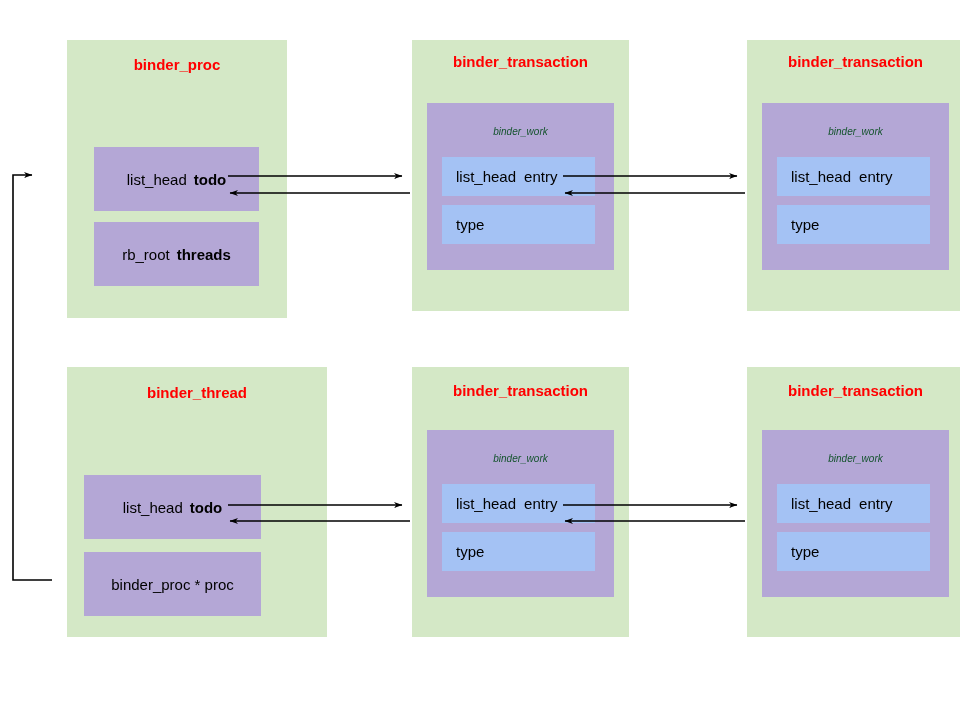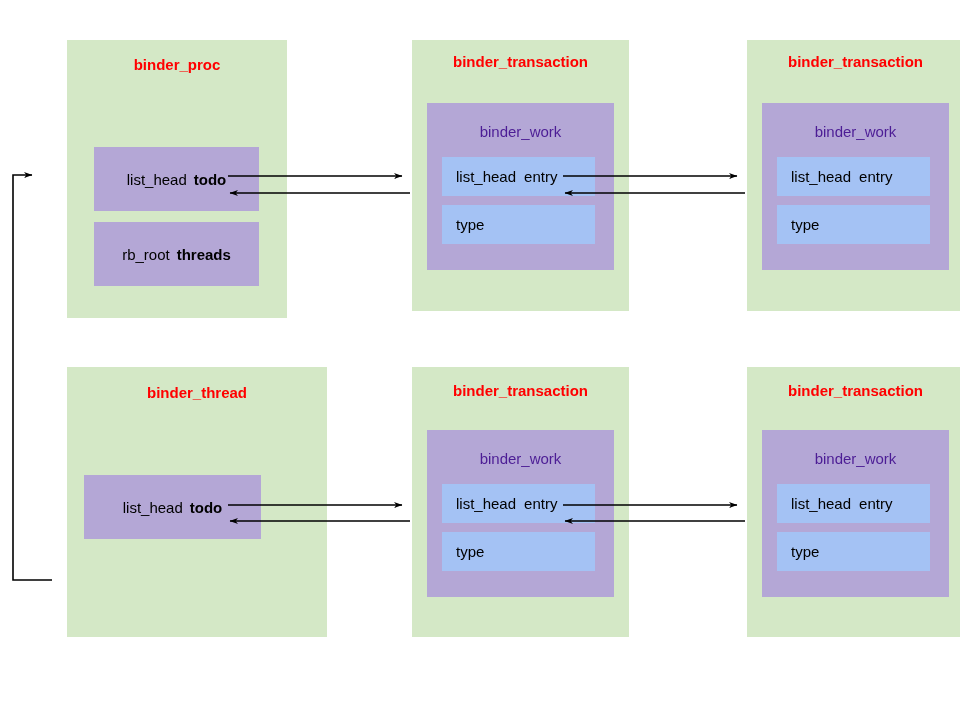--- a/index.html
+++ b/index.html
@@ -61,24 +61,25 @@
   .work {
     position: absolute;
     background: #b4a7d6;
     box-sizing: border-box;
   }
   .work-label {
     position: absolute;
     left: 0;
     width: 100%;
     text-align: center;
-    font-size: 15px;
-    color: #4c1d95;
+    font-size: 10px;
+    color: #14532d;
     line-height: 18px;
     white-space: nowrap;
+    font-style: italic;
   }
 
   
   .subfield {
     position: absolute;
     background: #a4c2f4;
     box-sizing: border-box;
     display: flex;
     align-items: center;
     font-size: 15px;
@@ -155,20 +156,23 @@
 
   <div class="card" style="left:35px; top:367px; width:260px; height:270px;">
     <div class="card-title" style="top:17px;">binder_thread</div>
 
     <div class="field" style="left:17px; top:108px; width:177px; height:64px;">
       <span class="reg">list_head</span>
       <span style="width:7px"></span>
       <span class="bold">todo</span>
     </div>
 
+    <div class="field" style="left:17px; top:185px; width:177px; height:64px;">
+      <span class="reg">binder_proc * proc</span>
+    </div>
   </div>
 
   <div class="card" style="left:380px; top:367px; width:217px; height:270px;">
     <div class="card-title" style="top:15px;">binder_transaction</div>
 
     <div class="work" style="left:15px; top:63px; width:187px; height:167px;">
       <div class="work-label" style="top:20px;">binder_work</div>
 
       <div class="subfield left" style="left:15px; top:54px; width:153px; height:39px;">
         <span>list_head</span>

